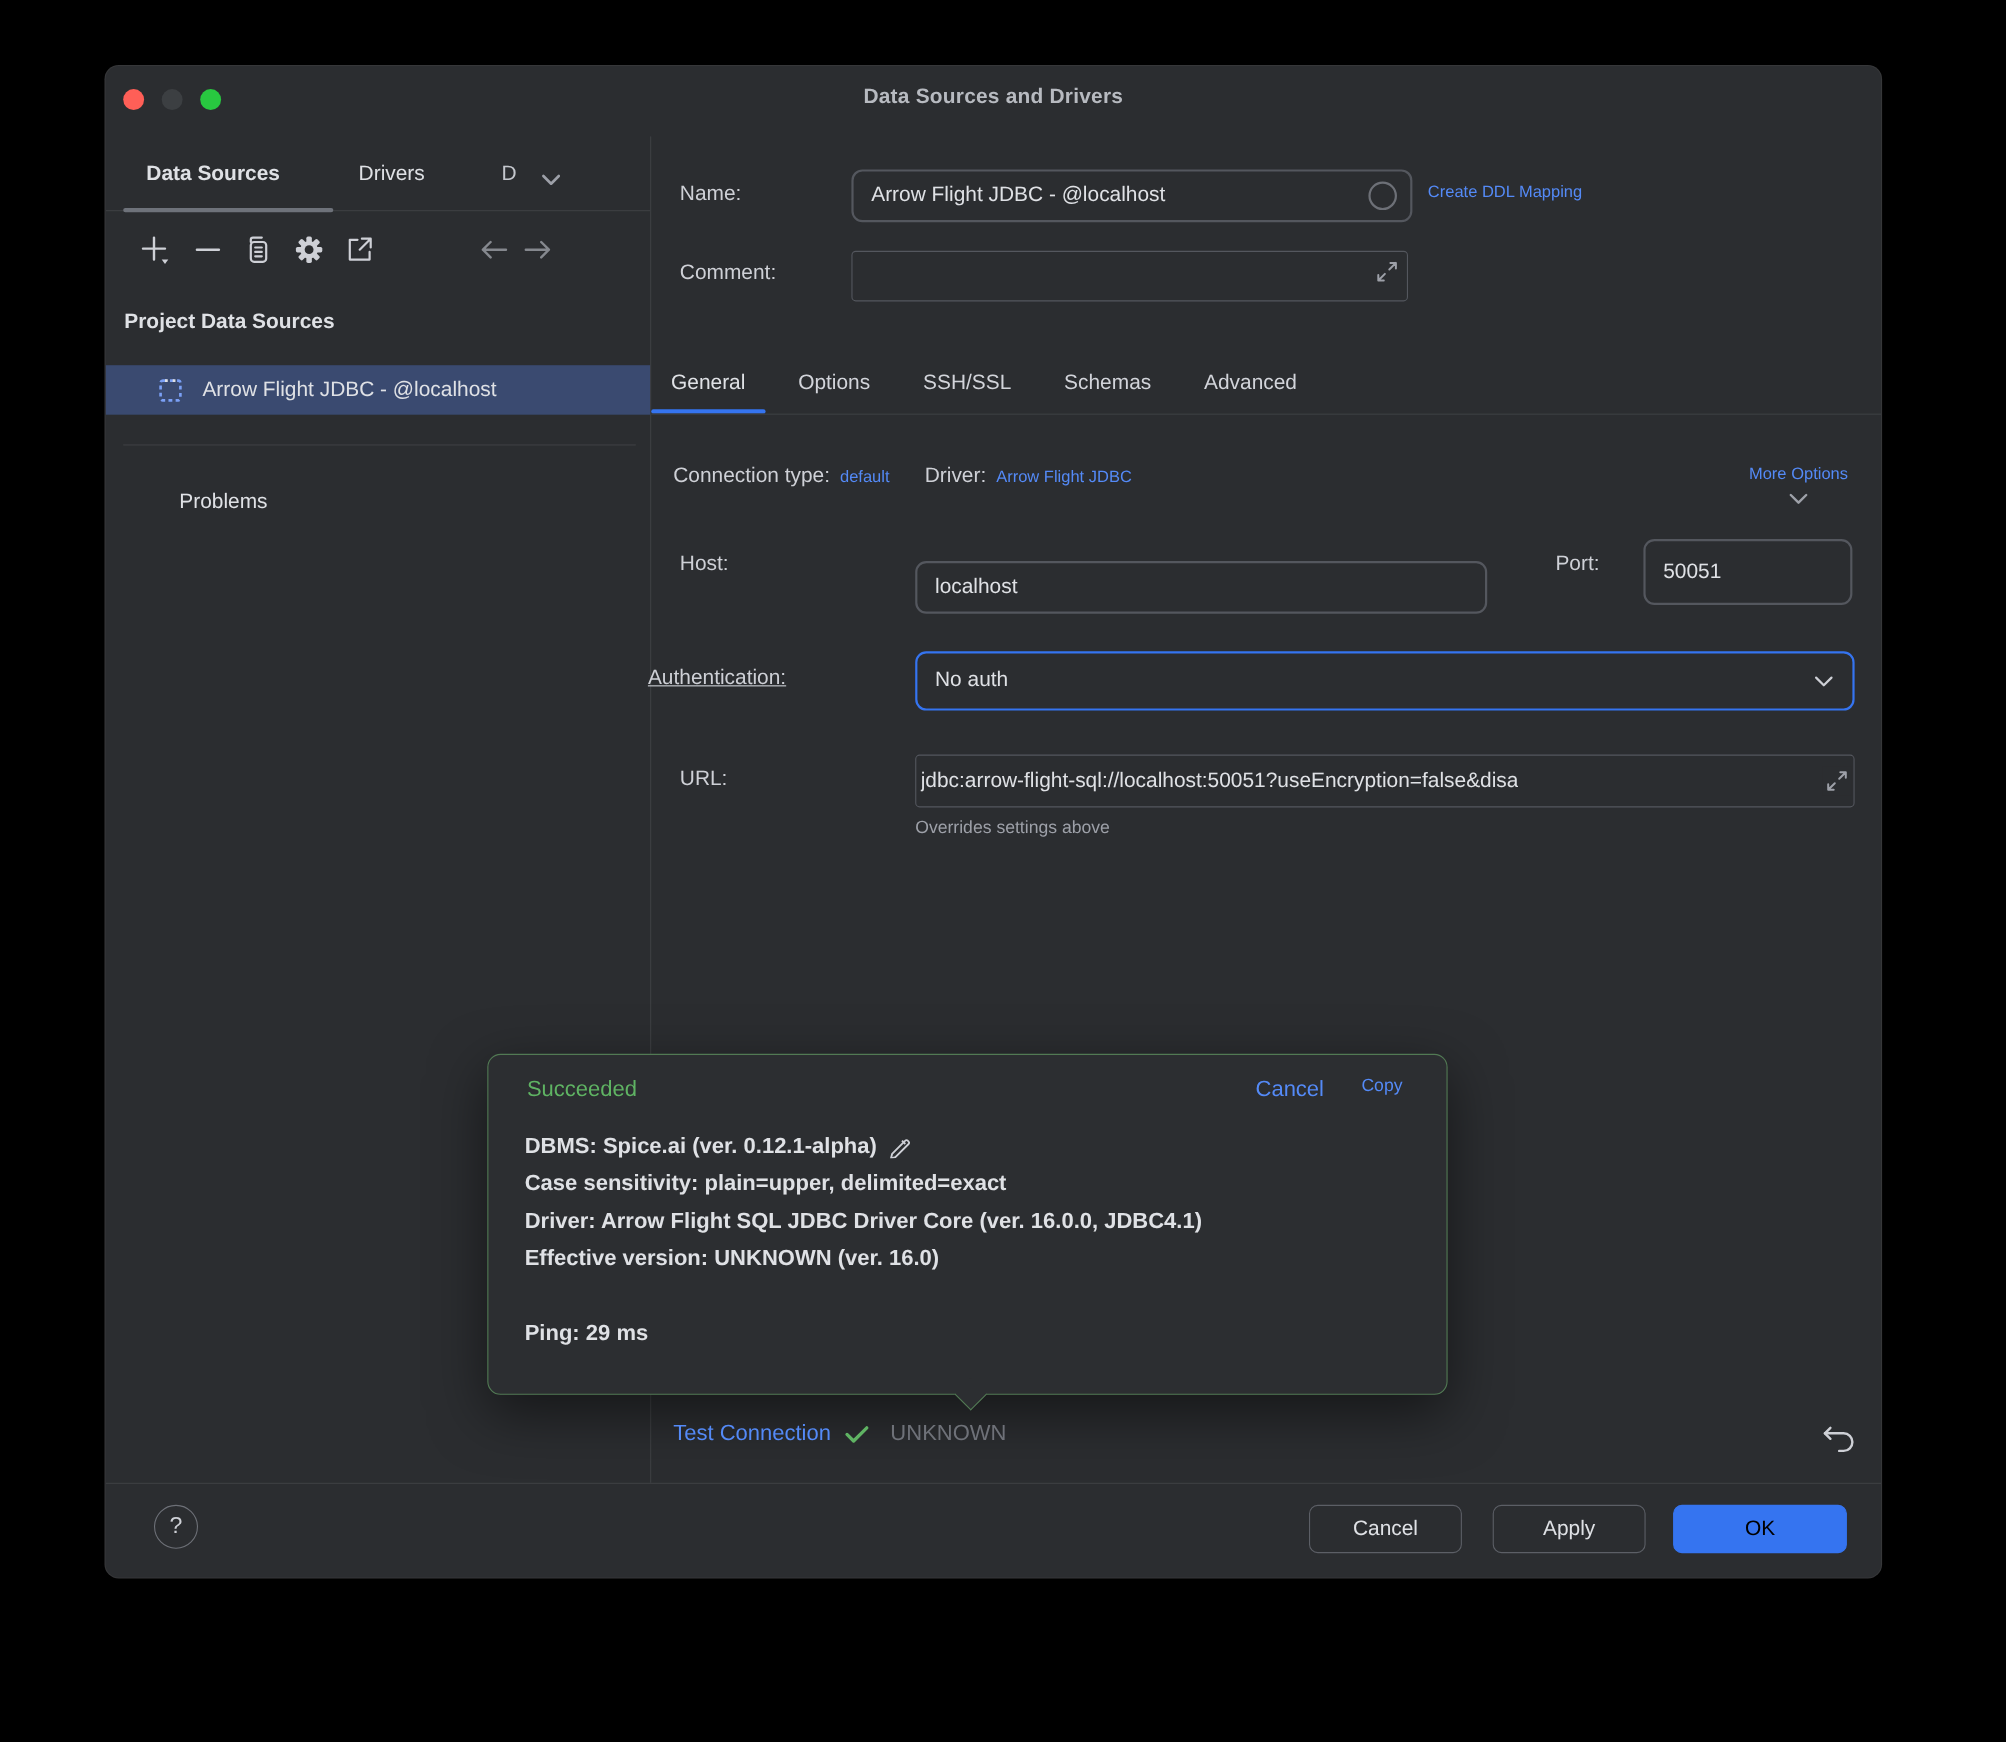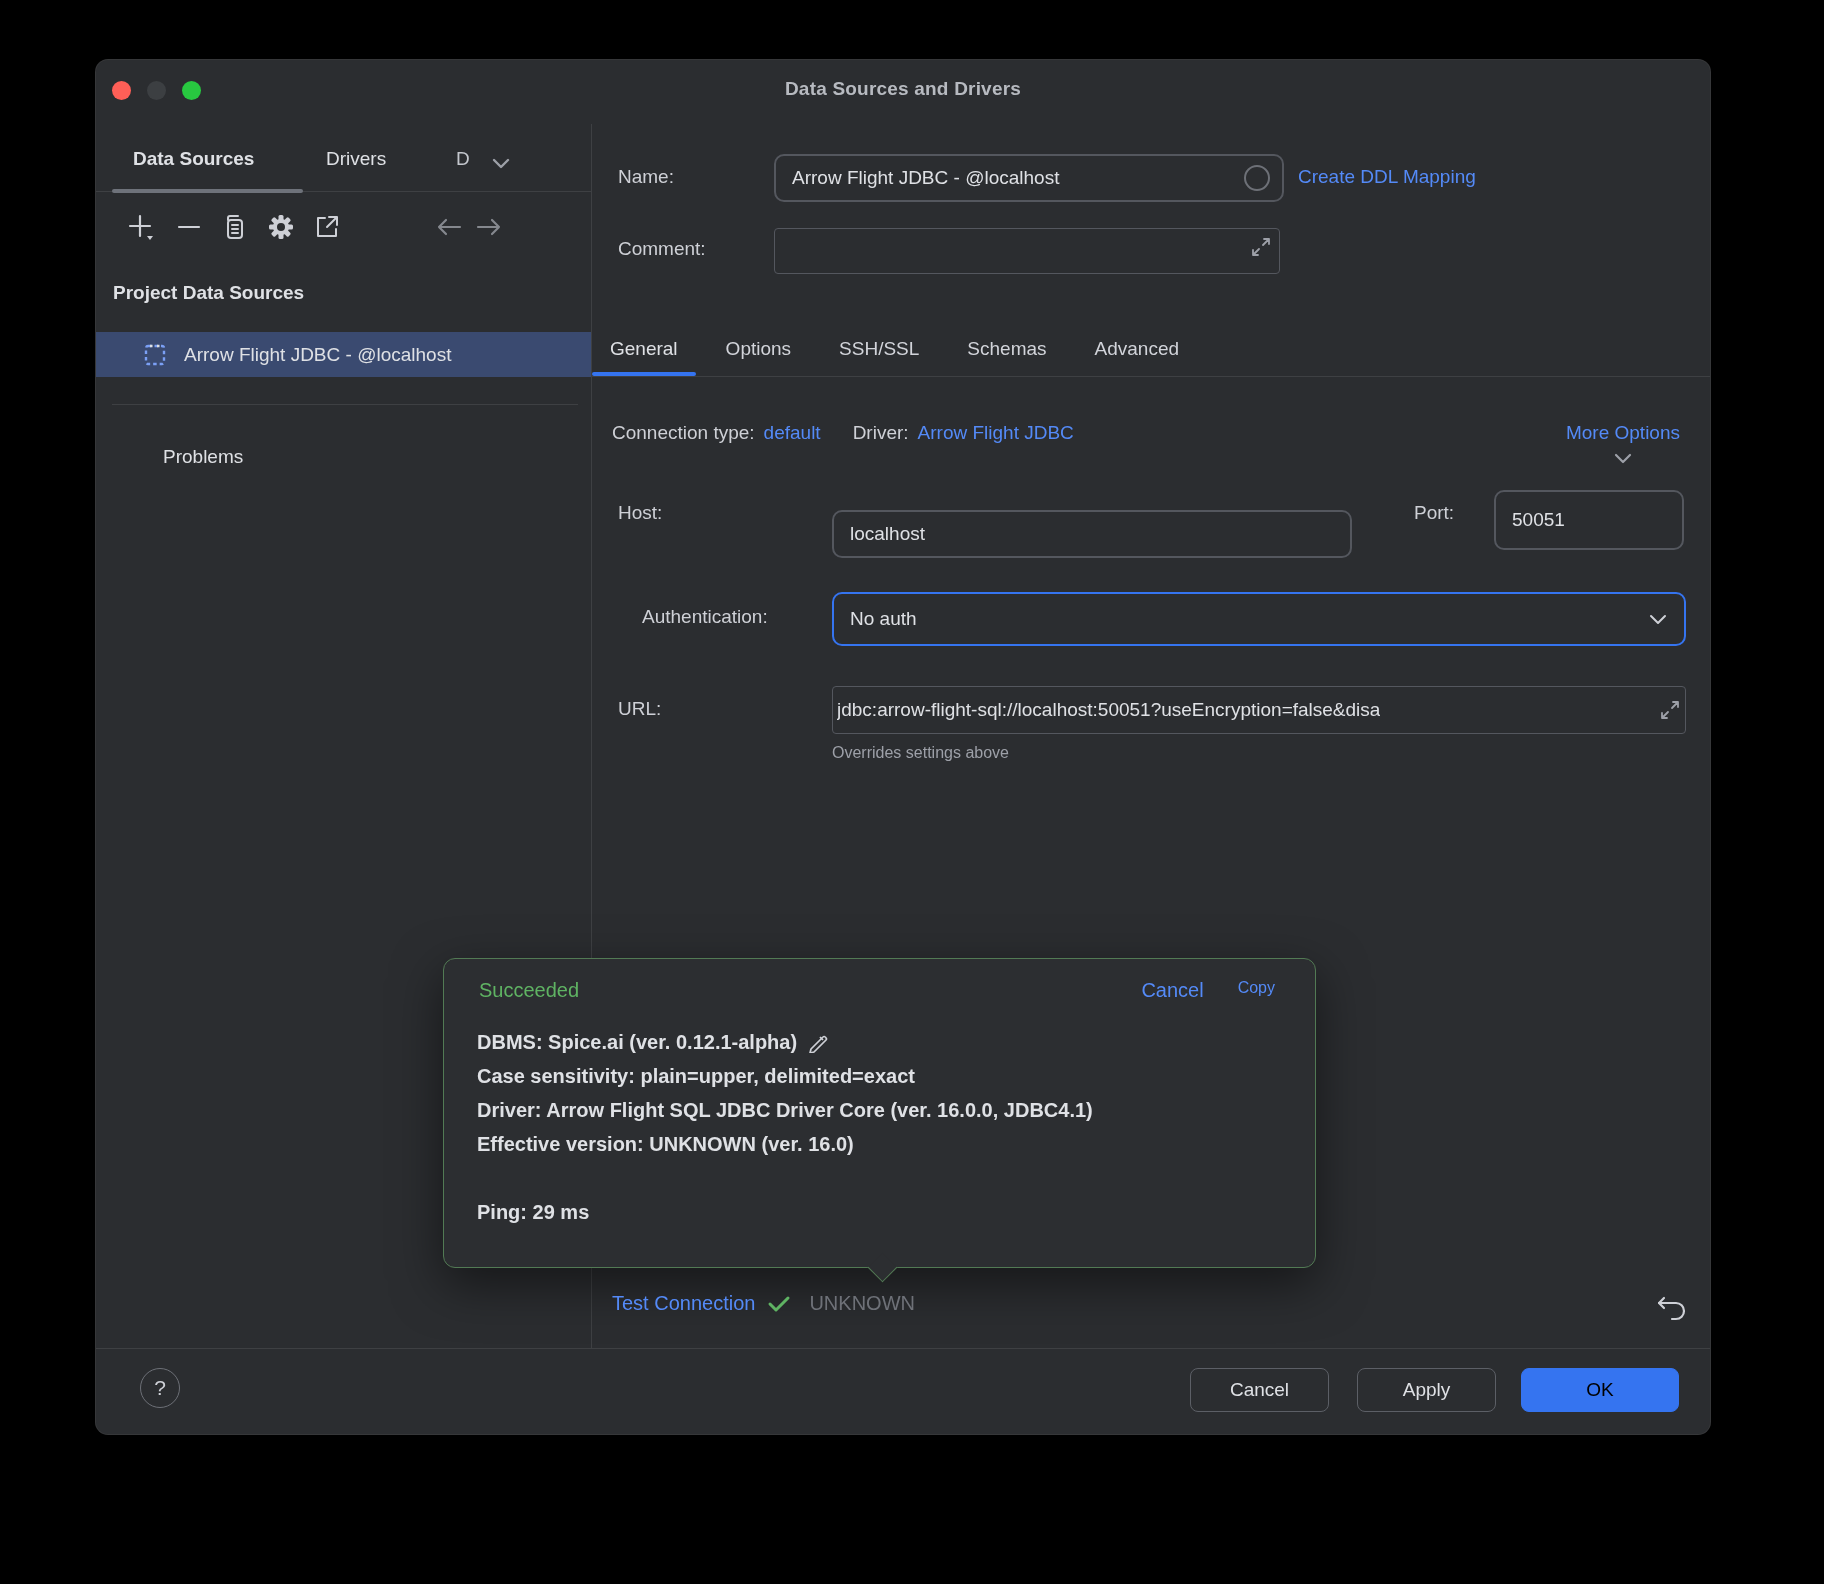--- a/index.html
+++ b/index.html
@@ -60,21 +60,21 @@
   .ds-label{margin-left:18px;font-size:19px;color:var(--text);}
 
   .side-hr{position:absolute;left:16px;top:344px;width:466px;height:1px;background:var(--divider);}
   .problems{position:absolute;left:67px;top:386px;font-size:19px;color:var(--text);}
 
   
   .lbl{position:absolute;font-size:19px;color:var(--text-soft);}
   .field{position:absolute;background:var(--bg);border:2px solid var(--field-border);border-radius:10px;
     font-size:19px;color:var(--text);display:flex;align-items:center;padding:0 16px;white-space:nowrap;overflow:hidden;}
   .field.thin{border-width:1px;border-radius:4px;}
-  .link{color:var(--link);font-size:19px;cursor:pointer;text-decoration:none;}
+  .link{color:var(--link);font-size:15px;cursor:pointer;text-decoration:none;}
 
   .name-lbl{left:522px;top:106px;}
   .name-field{left:678px;top:94px;width:510px;height:48px;}
   .name-circle{position:absolute;right:12px;top:9px;width:26px;height:26px;border:2px solid #6d7077;border-radius:50%;}
   .ddl-link{position:absolute;left:1202px;top:106px;}
 
   .comment-lbl{left:522px;top:178px;}
   .comment-field{left:678px;top:168px;width:506px;height:46px;}
   .expand-btn{position:absolute;right:6px;top:6px;width:24px;height:24px;display:flex;align-items:center;justify-content:center;}
 
@@ -89,21 +89,21 @@
   .conn-row{position:absolute;left:516px;top:362px;display:flex;align-items:center;font-size:19px;color:var(--text-soft);}
   .conn-row .gap{width:32px;}
   .conn-row .sp{width:9px;}
   .more-opts{position:absolute;right:30px;top:362px;display:flex;align-items:center;gap:8px;flex-direction:column;}
 
   .host-lbl{left:522px;top:442px;}
   .host-field{left:736px;top:430px;width:520px;height:48px;margin-top:20px;}
   .port-lbl{left:1318px;top:442px;}
   .port-field{left:1398px;top:430px;width:190px;height:60px;}
 
-  .auth-lbl{left:546px;top:546px;}
+  .auth-lbl{left:493px;top:546px;text-decoration:underline;}
   .auth-select{left:736px;top:532px;width:854px;height:54px;border-color:var(--accent);justify-content:space-between;cursor:pointer;}
 
   .url-lbl{left:522px;top:638px;}
   .url-field{left:736px;top:626px;width:854px;height:48px;padding:0 4px;}
   .url-text{white-space:nowrap;overflow:hidden;}
   .url-expand{position:absolute;right:2px;top:10px;width:26px;height:26px;background:var(--bg);display:flex;align-items:center;justify-content:center;}
   .url-hint{position:absolute;left:736px;top:684px;font-size:16px;color:var(--text-dim);}
 
   
   .popup{position:absolute;left:347px;top:898px;width:873px;height:310px;background:var(--bg-popup);

